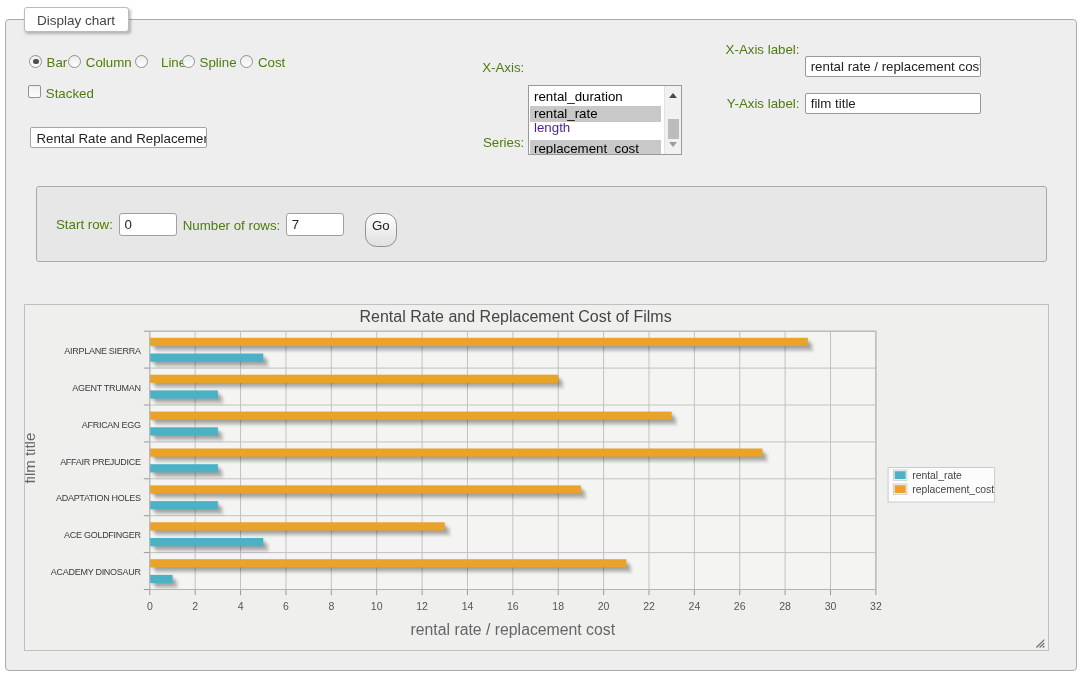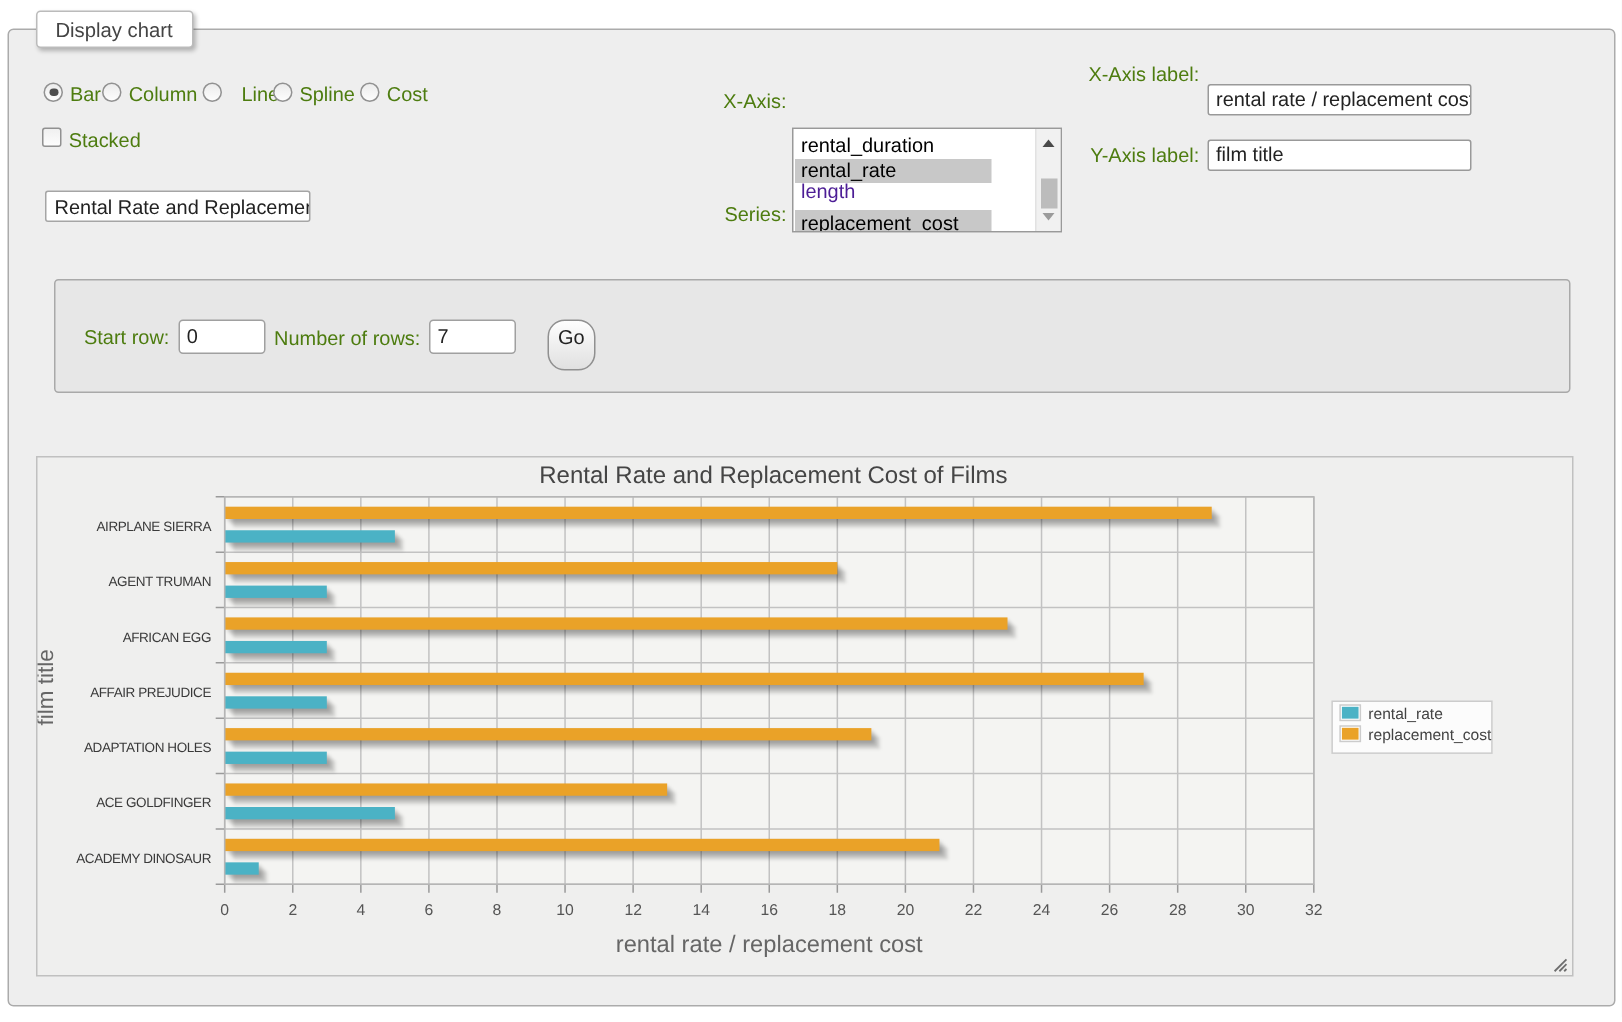--- a/index.html
+++ b/index.html
@@ -35,21 +35,21 @@
 
   <div class="chk" style="left:28.4px;top:85.4px;"></div>
   <span class="lbl" style="left:45.8px;top:85.5px;">Stacked</span>
 
   <div class="inp" style="left:30.4px;top:126.9px;width:177px;height:21.6px;border-color:#a5a5a5;">
       <span>Rental Rate and Replacement Cost of Films</span>
     </div>
 
   <span class="lbl" style="right:556.7px;top:59.8px;">X-Axis:</span>
 
-  <div class="abs" style="left:528px;top:85px;width:180px;height:69.5px;background:#fff;border:1px solid #999;box-sizing:border-box;overflow:hidden;">
+  <div class="abs" style="left:528px;top:85px;width:154px;height:69.5px;background:#fff;border:1px solid #999;box-sizing:border-box;overflow:hidden;">
     <div style="position:absolute;left:1px;top:19.6px;width:131px;height:16.4px;background:#c8c8c8;"></div>
     <div style="position:absolute;left:1px;top:54px;width:131px;height:14.2px;background:#c8c8c8;"></div>
     <span style="position:absolute;left:5px;top:2.8px;font-size:13.3px;color:#000;">rental_duration</span>
     <span style="position:absolute;left:5px;top:20.1px;font-size:13.3px;color:#000;">rental_rate</span>
     <span style="position:absolute;left:5px;top:34px;font-size:13.3px;color:#4c1d95;">length</span>
     <span style="position:absolute;left:5px;top:54.7px;font-size:13.3px;color:#000;">replacement_cost</span>
 
     <div style="position:absolute;right:0;top:0;width:16px;height:100%;background:#f1f1f1;border-left:1px solid #e2e2e2;">
       <div style="position:absolute;left:3.5px;top:7px;width:0;height:0;border-left:4.6px solid transparent;border-right:4.6px solid transparent;border-bottom:5.2px solid #4a4a4a;"></div>
       <div style="position:absolute;left:3.5px;bottom:7px;width:0;height:0;border-left:4.6px solid transparent;border-right:4.6px solid transparent;border-top:5.2px solid #9b9b9b;"></div>

